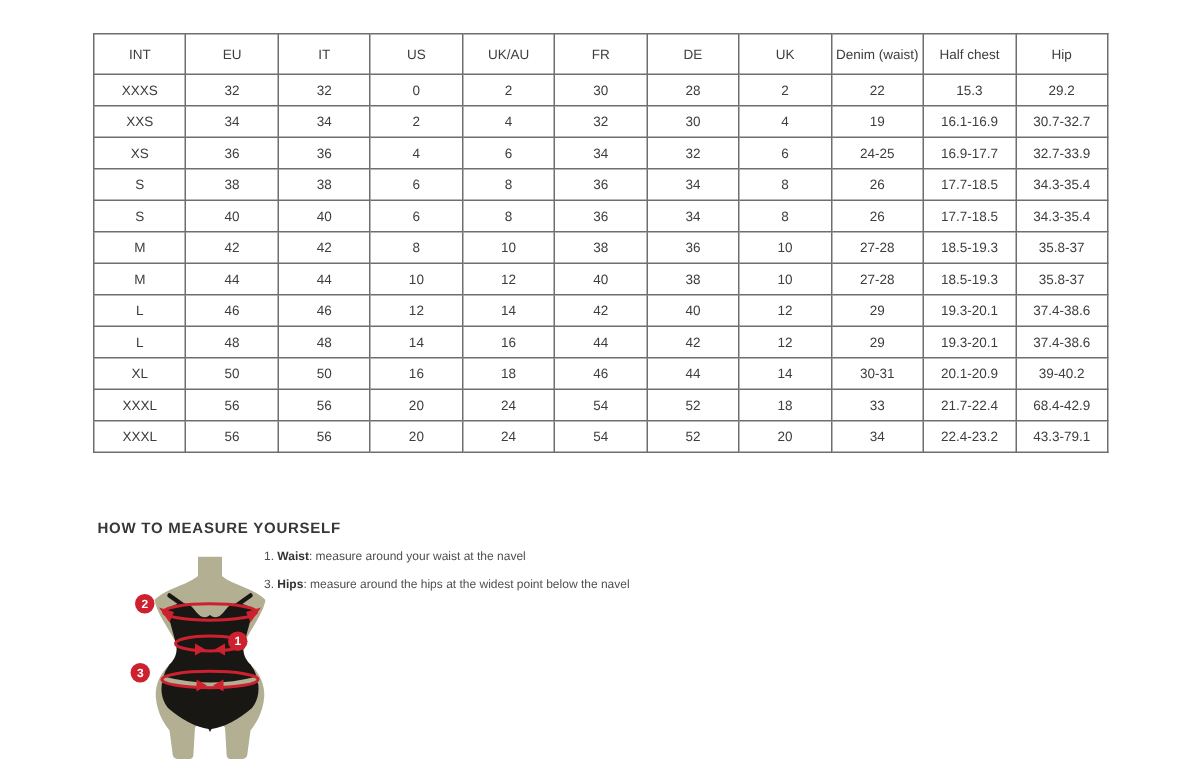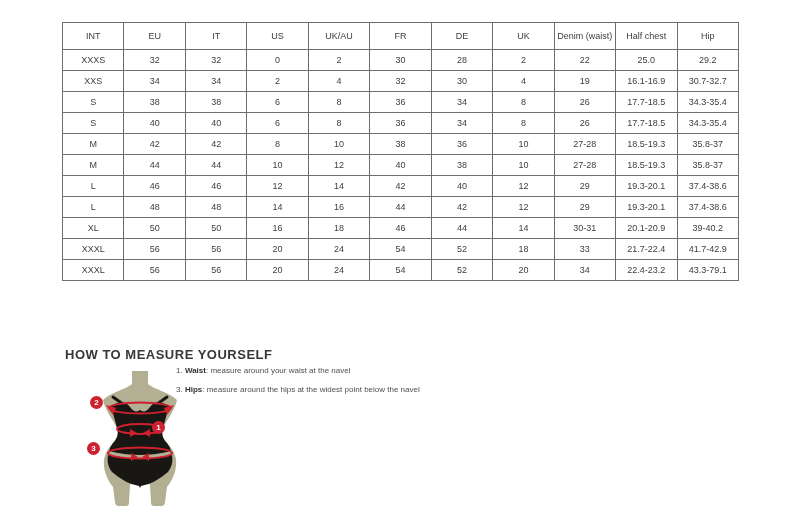--- a/index.html
+++ b/index.html
@@ -17,21 +17,21 @@
     text-align:center;vertical-align:middle;
     padding:0;white-space:nowrap;
     font-weight:normal;
   }
   .size-table thead th{height:26px;}
   .size-table tbody td{height:20px;}
 
   
   .measure-title{
     position:absolute;left:65px;top:347px;
-    font-size:13px;font-weight:bold;letter-spacing:.5px;color:#373737;
+    font-size:10px;font-weight:bold;letter-spacing:.5px;color:#373737;
   }
   .steps{position:absolute;left:176px;top:361px;width:360px;}
   .step{font-size:8px;color:#4f4f4f;line-height:19px;white-space:nowrap;}
   .step b{color:#333333;}
 
   
   .figure{position:absolute;left:80px;top:371px;width:120px;height:142px;}
   .figure svg{position:absolute;left:0;top:0;}
   .badge{
     position:absolute;width:13px;height:13px;border-radius:50%;
@@ -67,35 +67,48 @@
         <tr>
           <td>XXXS</td>
           <td>32</td>
           <td>32</td>
           <td>0</td>
           <td>2</td>
           <td>30</td>
           <td>28</td>
           <td>2</td>
           <td>22</td>
-          <td>25.0</td>
+          <td>15.3</td>
           <td>29.2</td>
         </tr>
         <tr>
           <td>XXS</td>
           <td>34</td>
           <td>34</td>
           <td>2</td>
           <td>4</td>
           <td>32</td>
           <td>30</td>
           <td>4</td>
           <td>19</td>
           <td>16.1-16.9</td>
           <td>30.7-32.7</td>
+        </tr>
+        <tr>
+          <td>XS</td>
+          <td>36</td>
+          <td>36</td>
+          <td>4</td>
+          <td>6</td>
+          <td>34</td>
+          <td>32</td>
+          <td>6</td>
+          <td>24-25</td>
+          <td>16.9-17.7</td>
+          <td>32.7-33.9</td>
         </tr>
         <tr>
           <td>S</td>
           <td>38</td>
           <td>38</td>
           <td>6</td>
           <td>8</td>
           <td>36</td>
           <td>34</td>
           <td>8</td>
@@ -185,21 +198,21 @@
           <td>XXXL</td>
           <td>56</td>
           <td>56</td>
           <td>20</td>
           <td>24</td>
           <td>54</td>
           <td>52</td>
           <td>18</td>
           <td>33</td>
           <td>21.7-22.4</td>
-          <td>41.7-42.9</td>
+          <td>68.4-42.9</td>
         </tr>
         <tr>
           <td>XXXL</td>
           <td>56</td>
           <td>56</td>
           <td>20</td>
           <td>24</td>
           <td>54</td>
           <td>52</td>
           <td>20</td>

